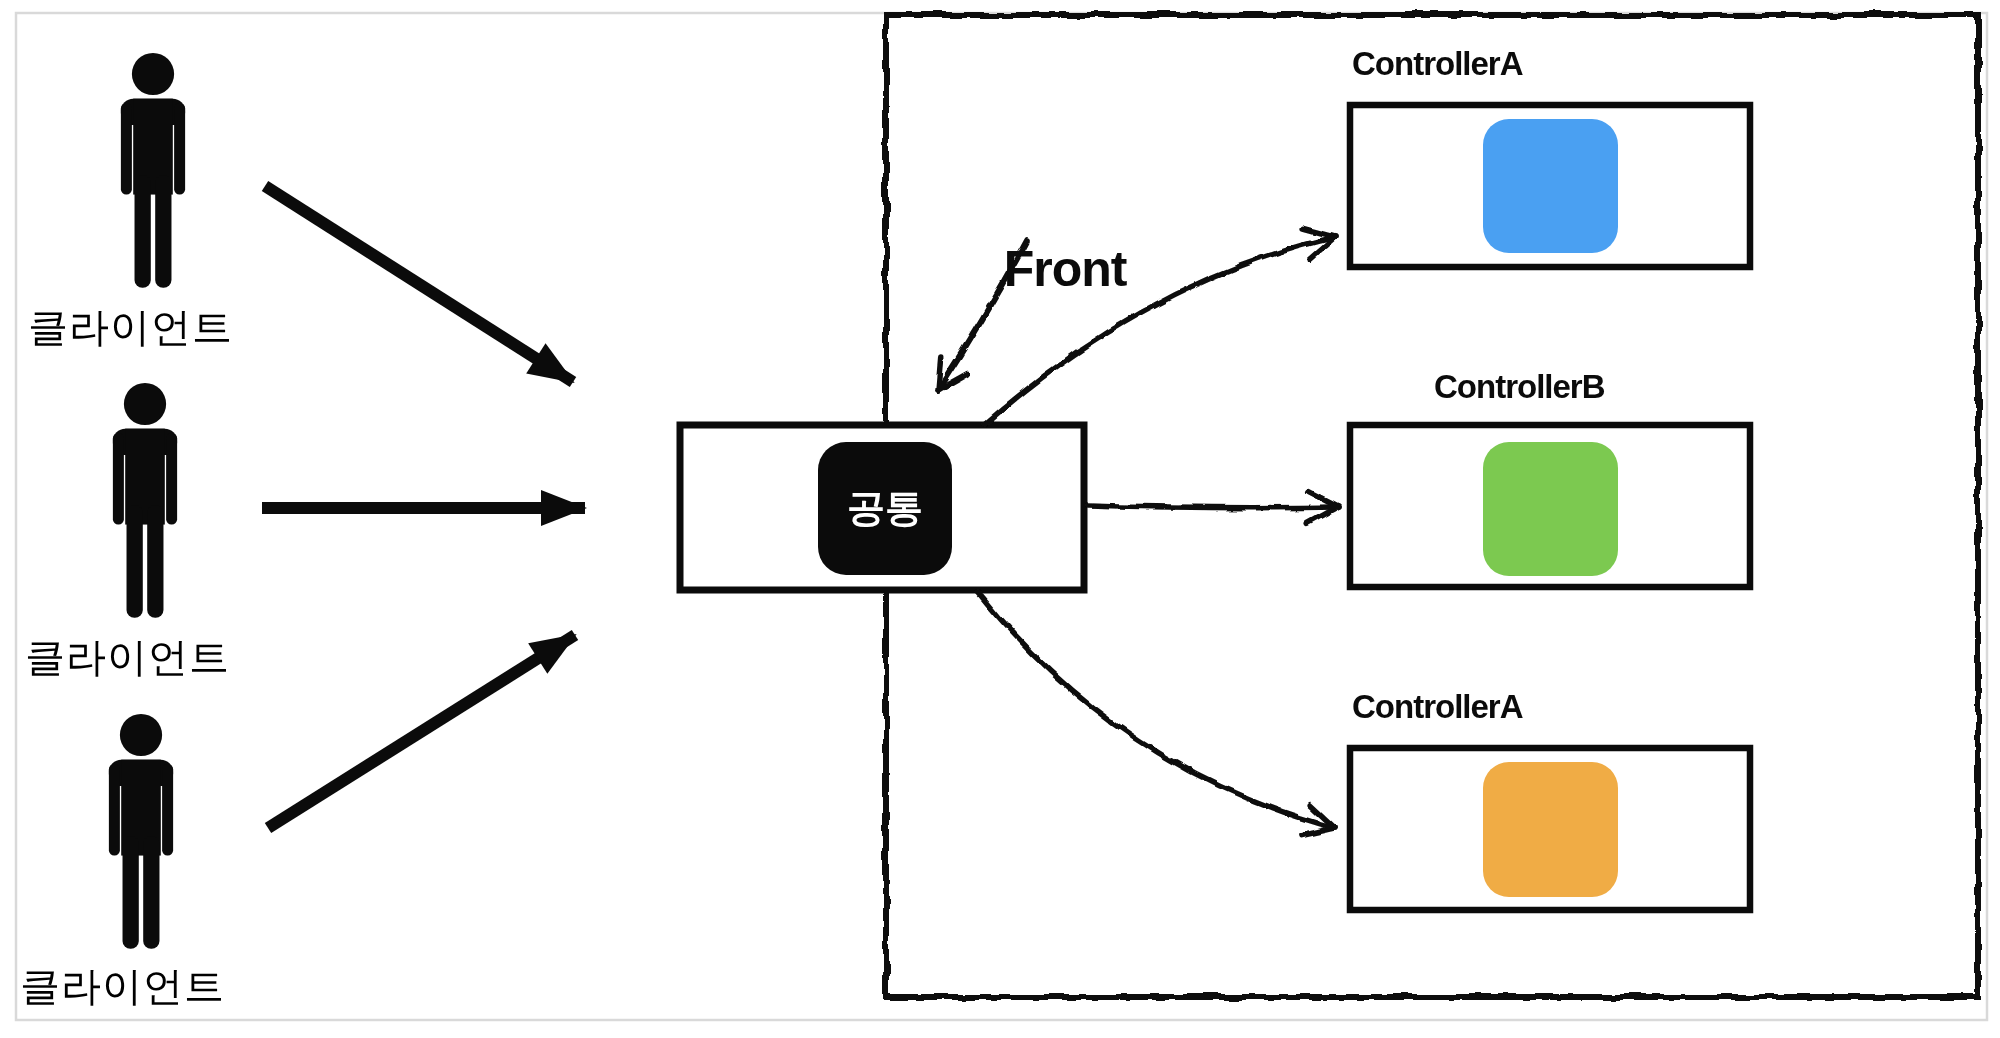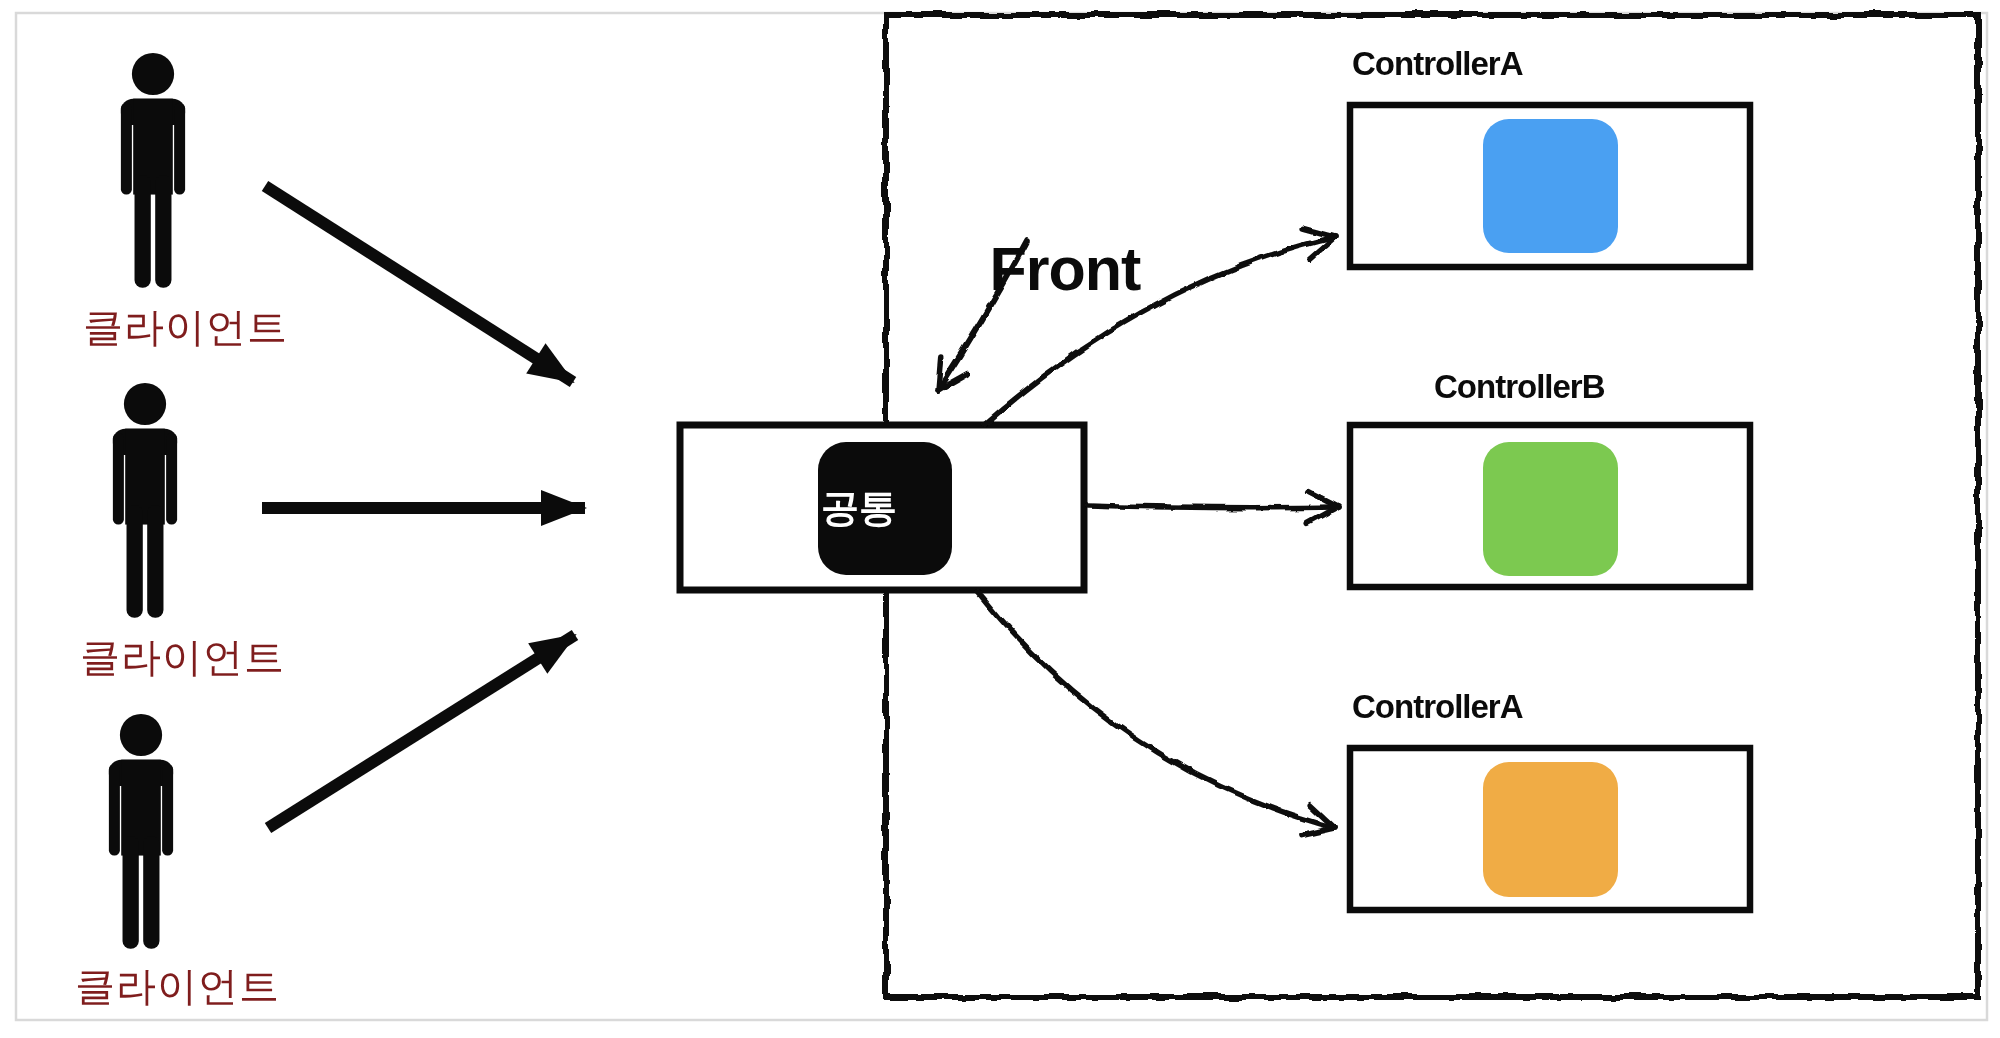--- a/index.html
+++ b/index.html
@@ -1,25 +1,25 @@
 <!DOCTYPE html>
 <html><head>
 <meta charset="utf-8">
 <style>
   html,body{margin:0;padding:0;background:#ffffff;}
   body{width:2000px;height:1038px;position:relative;overflow:hidden;
        font-family:"Liberation Sans","DejaVu Sans",sans-serif;}
   #scene{position:absolute;left:0;top:0;width:2000px;height:1038px;}
   .txt{position:absolute;white-space:pre;}
-  .client-label{width:260px;text-align:right;font-size:40px;color:#7f1d1d;
+  .client-label{width:260px;text-align:left;font-size:40px;color:#000000;
        letter-spacing:1px;}
-  .fc-label{width:320px;text-align:center;font-size:61px;line-height:66px;
+  .fc-label{width:320px;text-align:center;font-size:50px;line-height:66px;
        font-weight:700;color:#0B0B0B;letter-spacing:-1px;}
   .ctrl-title{font-size:33px;font-weight:700;color:#0B0B0B;letter-spacing:-1px;}
-  .common-label{left:792px;top:442px;width:134px;height:133px;display:flex;
+  .common-label{left:818px;top:442px;width:134px;height:133px;display:flex;
        align-items:center;justify-content:center;font-size:38px;font-weight:700;
        color:#ffffff;}
 </style>
 </head>
 <body>
 
 <svg id="scene" viewBox="0 0 2000 1038">
   <defs>
     <filter id="rough" filterUnits="userSpaceOnUse" x="0" y="0" width="2000" height="1038">
       <feTurbulence type="fractalNoise" baseFrequency="0.045" numOctaves="2" seed="7" result="n"></feTurbulence>

